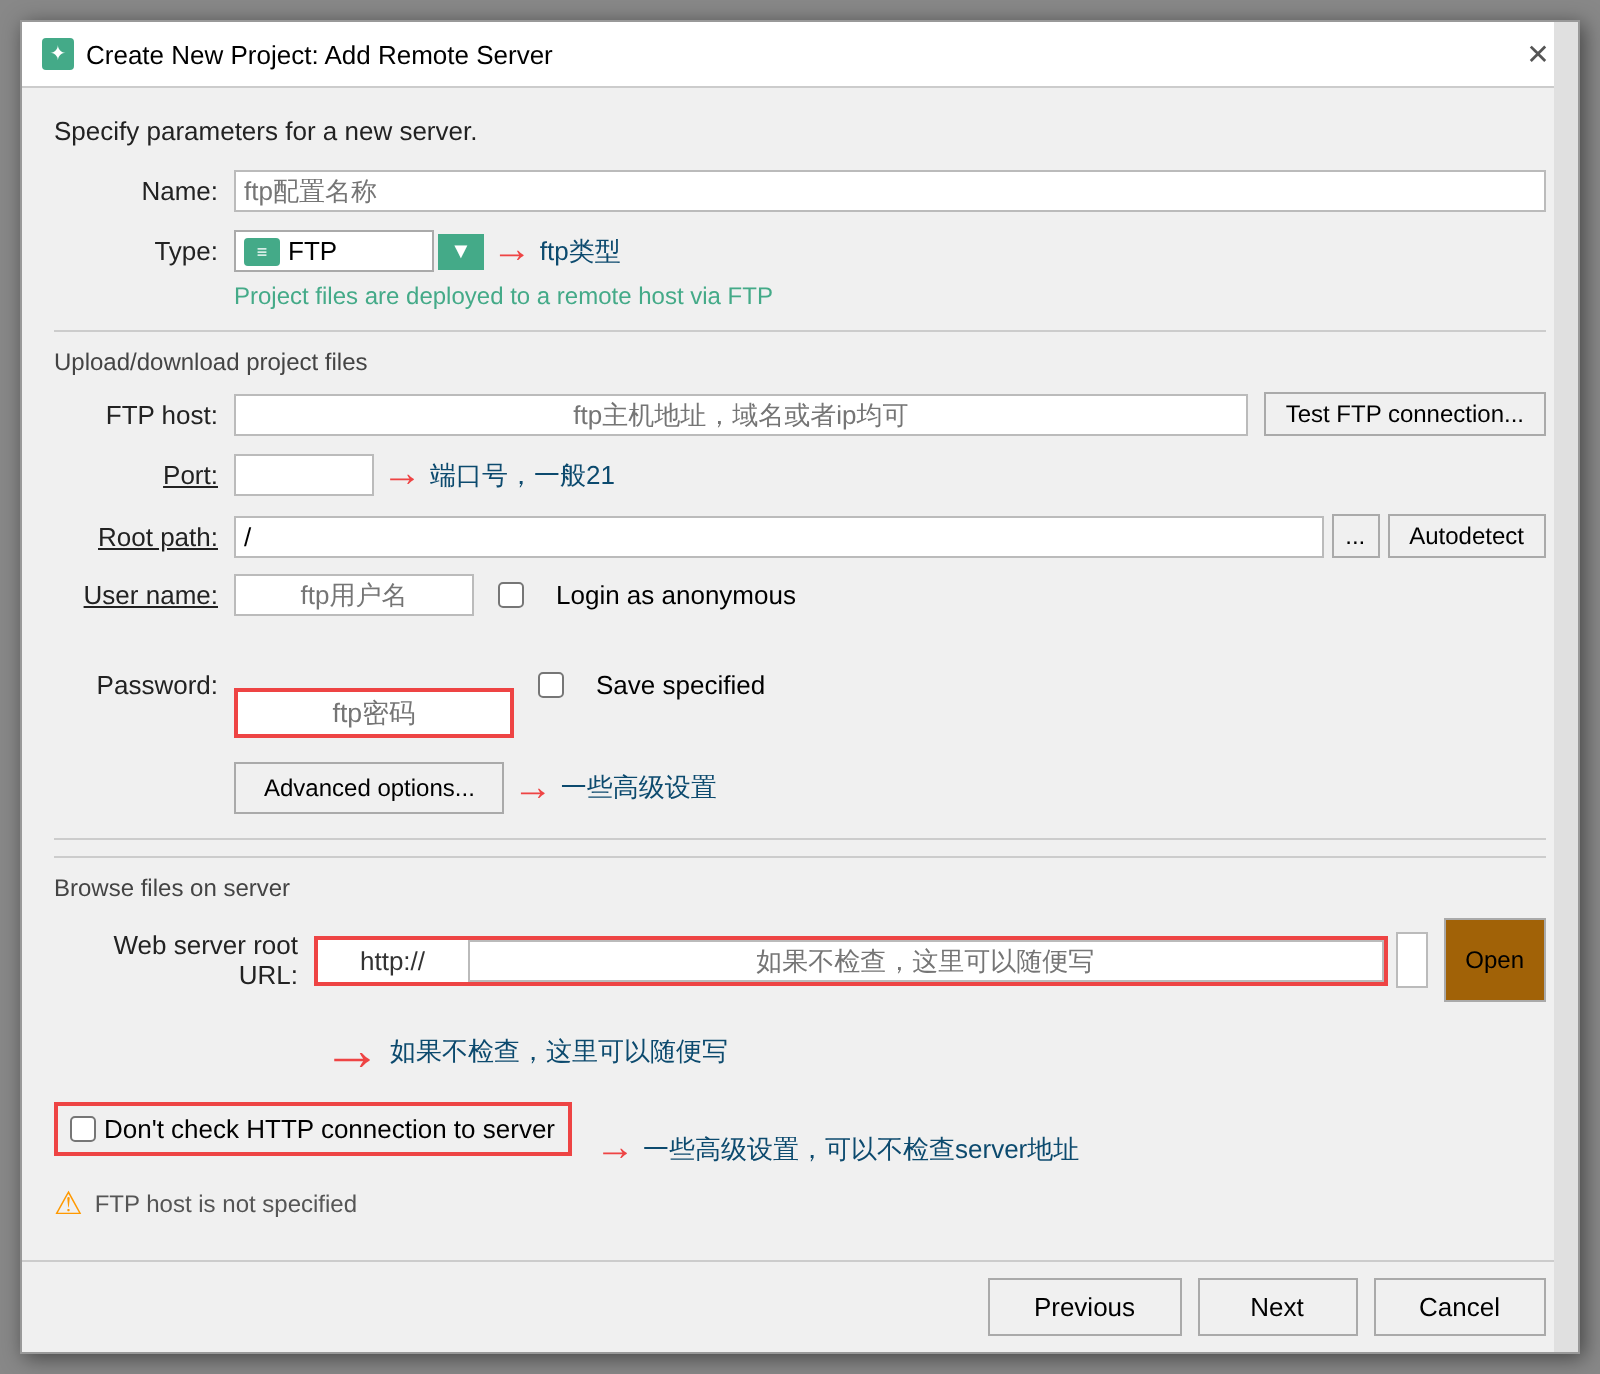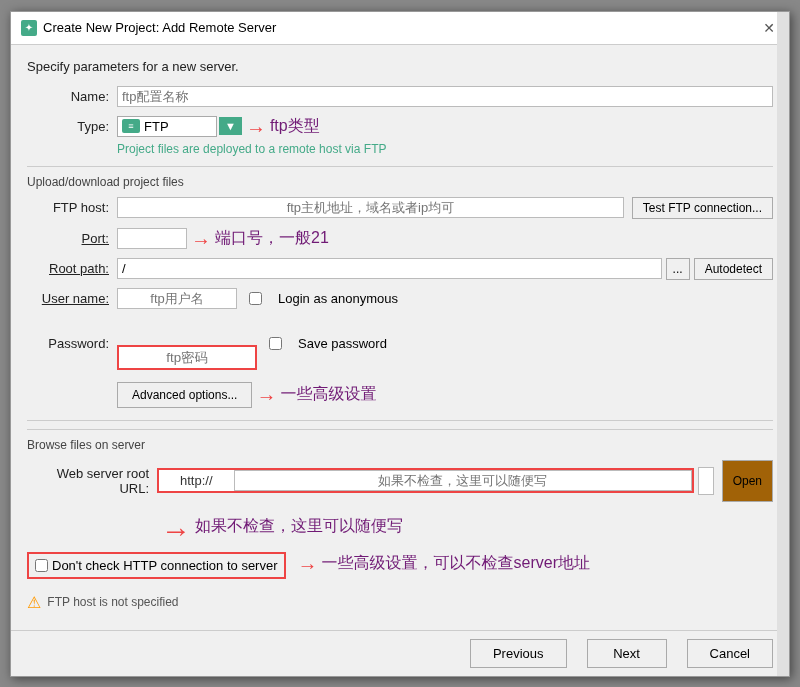--- a/index.html
+++ b/index.html
@@ -292,21 +292,21 @@
     .warning-icon {
       color: #f90;
       font-size: 16px;
     }
     .footer {
       background: #f0f0f0;
       border-top: 1px solid #ccc;
       padding: 8px 16px;
       display: flex;
       justify-content: flex-end;
-      gap: 20px;
+      gap: 8px;
       align-items: center;
     }
     .footer-btn {
       padding: 6px 22px;
       background: #f0f0f0;
       border: 1px solid #aaa;
       cursor: pointer;
       font-size: 13px;
       min-width: 80px;
     }
@@ -314,22 +314,22 @@
       display: flex;
       align-items: center;
     }
     .red-arrow {
       display: inline-block;
       color: #e44;
       font-size: 20px;
       margin: 0 4px;
     }
     .red-text {
-      color: #701a75;
-      font-size: 16px;
+      color: #0c4a6e;
+      font-size: 13px;
     }
     .scrollbar {
       position: absolute;
       right: 0;
       top: 0;
       bottom: 0;
       width: 12px;
       background: #e0e0e0;
     }
   </style>
@@ -402,21 +402,21 @@
         <input type="checkbox" style="">
         <span>Login as anonymous</span>
       </label>
     </div>
 
     <div class="form-row">
       <span class="form-label">Password:</span>
       <input type="password" class="password-input" placeholder="ftp密码" style="color: rgb(238, 68, 68); text-align: center;">
       <label class="checkbox-label">
         <input type="checkbox" style="">
-        <span>Save password</span>
+        <span>Save specified</span>
       </label>
     </div>
 
     <div class="form-row" style="margin-top:8px;">
       <button class="advanced-btn" style="margin-left:90px;">Advanced options...</button>
       <div class="annotation-wrap">
         <span class="red-arrow">→</span>
         <span class="red-text">一些高级设置</span>
       </div>
     </div>
@@ -434,21 +434,21 @@
           <div style="width:16px;height:28px;border:1px solid #bbb;background:white;"></div>
           <button class="open-btn">Open</button>
         </div>
       </div>
 
       <div style="display:flex;align-items:center;margin-left:130px;margin-bottom:8px;">
         <span class="red-arrow" style="font-size:30px;">→</span>
         <span class="red-text">如果不检查，这里可以随便写</span>
       </div>
 
-      <div style="display:flex;align-items:flex-start;margin-bottom:6px;">
+      <div style="display:flex;align-items:flex-end;margin-bottom:6px;">
         <label class="dont-check-row" style="display:flex;align-items:center;gap:4px;">
           <input type="checkbox" style="">
           <span>Don't check HTTP connection to server</span>
         </label>
         <div class="annotation-wrap" style="margin-left:8px;">
           <span class="red-arrow">→</span>
           <span class="red-text">一些高级设置，可以不检查server地址</span>
         </div>
       </div>
 

